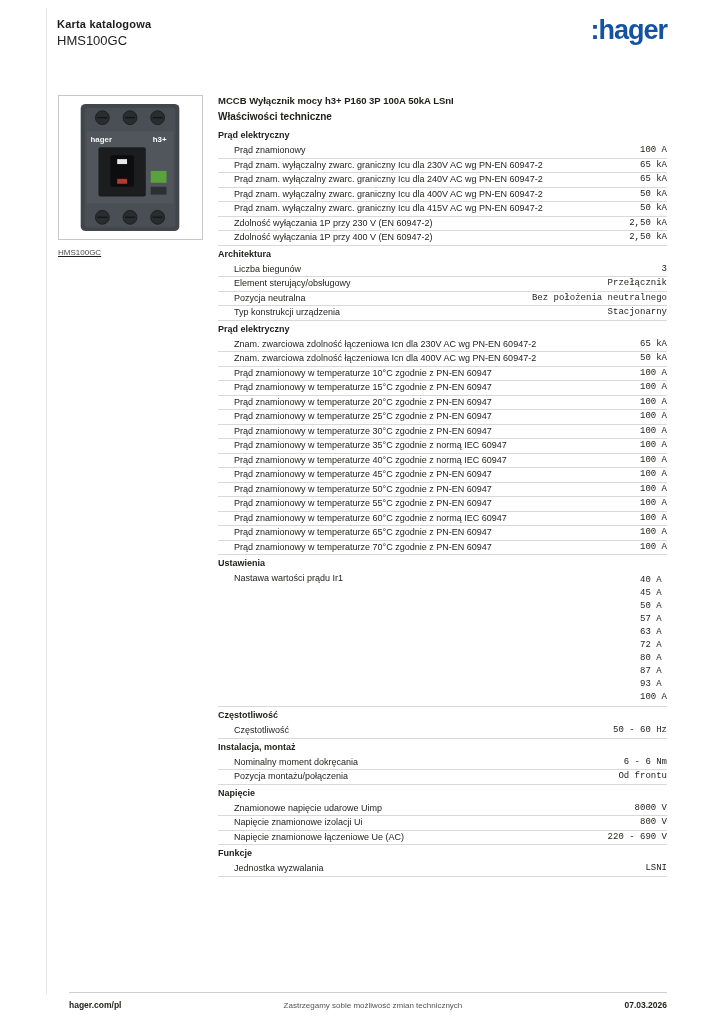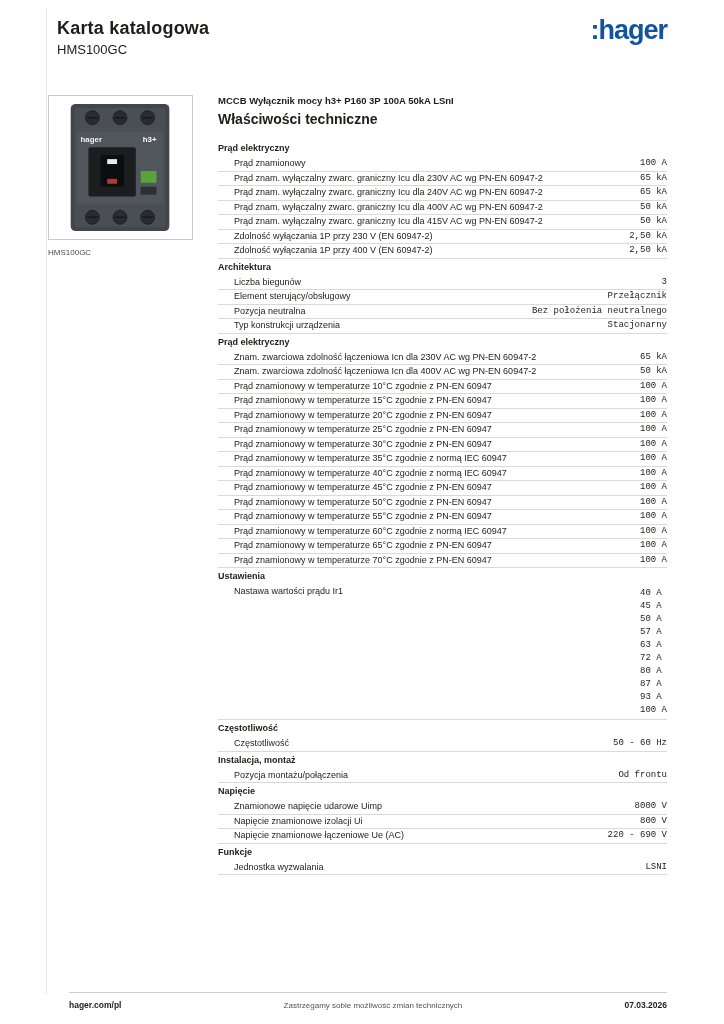--- a/index.html
+++ b/index.html
@@ -13,37 +13,37 @@
   }
   .page-edge-left {
     position:absolute; left:46px; top:8px; bottom:30px;
     width:1px; background:#e4e4e4;
   }
   
   .header {
     position:absolute; left:57px; right:57px; top:18px;
     display:flex; justify-content:space-between; align-items:flex-start;
   }
-  .doc-type { font-size:18px; font-weight:bold; letter-spacing:0.2px;text-align:center; }
+  .doc-type { font-size:11px; font-weight:bold; letter-spacing:0.2px;text-align:center; }
   .product-code { font-size:13px; margin-top:3px; }
   .logo {
     font-size:27px; font-weight:bold; color:#1353a0;
     letter-spacing:-1px; line-height:24px;
   }
   
-  .left-col { position:absolute; left:48px; top:95px; width:145px; }
+  .left-col { position:absolute; left:58px; top:95px; width:145px;text-decoration:underline; }
   .product-image-box {
     width:145px; height:145px; border:1px solid #c9c9c9; background:#fff;
     display:flex; align-items:center; justify-content:center;
   }
   .image-caption { font-size:8px; color:#4a4a4a; margin-top:8px; }
   
   .content { position:absolute; left:218px; right:57px; top:95px; }
   .product-title { font-size:9.5px; font-weight:bold; margin-bottom:5px; }
-  .subtitle { font-size:14px; font-weight:bold; margin-bottom:14px; }
+  .subtitle { font-size:10px; font-weight:bold; margin-bottom:6px; }
   .section { margin-top:0; }
   .section-title {
     font-size:9px; font-weight:bold;
     margin-top:1px; margin-bottom:2px; padding:2px 0 2px 0;
   }
   .row {
     display:flex; justify-content:space-between; align-items:flex-start;
     border-bottom:1px solid #d9d9d9;
     font-size:9px; line-height:9.5px; padding:2px 0;
   }
@@ -248,20 +248,24 @@
       <div class="section">
         <div class="section-title">Częstotliwość</div>
         <div class="row">
           <span class="label">Częstotliwość</span>
           <span class="value">50 - 60 Hz</span>
         </div>
       </div>
       <div class="section">
         <div class="section-title">Instalacja, montaż</div>
         <div class="row">
+          <span class="label">Nominalny moment dokręcania</span>
+          <span class="value">6 - 6 Nm</span>
+        </div>
+        <div class="row">
           <span class="label">Pozycja montażu/połączenia</span>
           <span class="value">Od frontu</span>
         </div>
       </div>
       <div class="section">
         <div class="section-title">Napięcie</div>
         <div class="row">
           <span class="label">Znamionowe napięcie udarowe Uimp</span>
           <span class="value">8000 V</span>
         </div>

